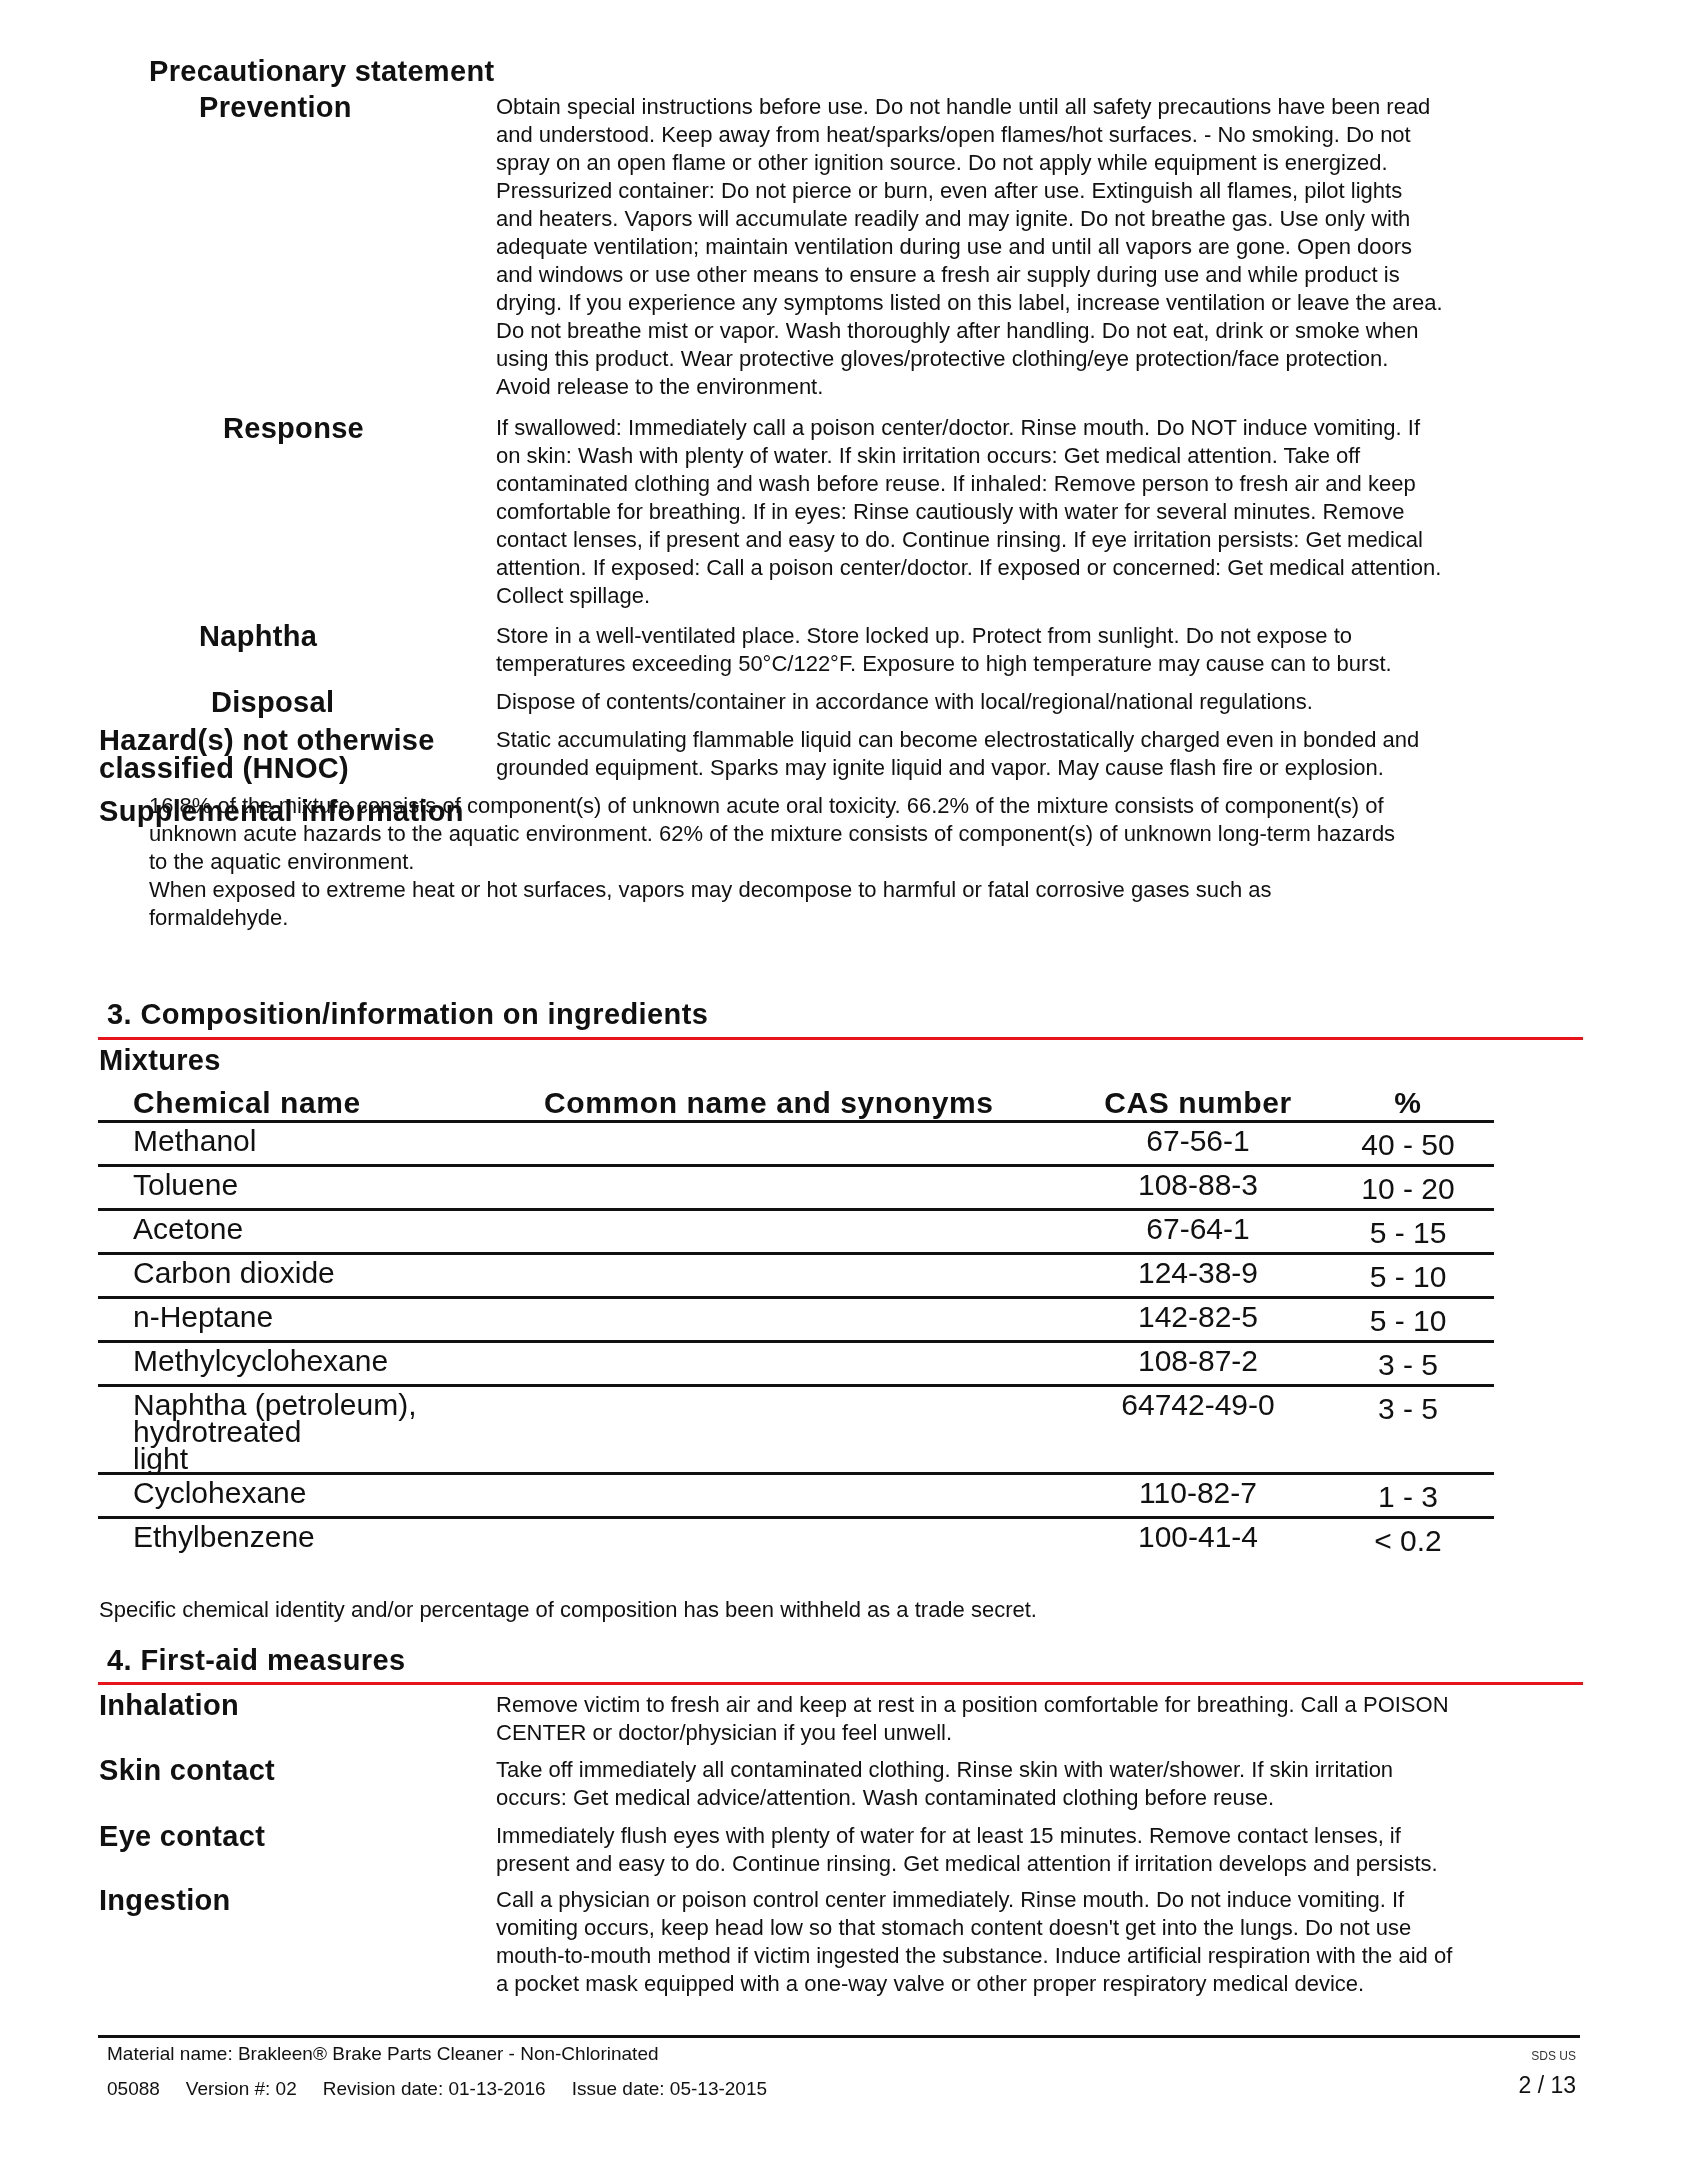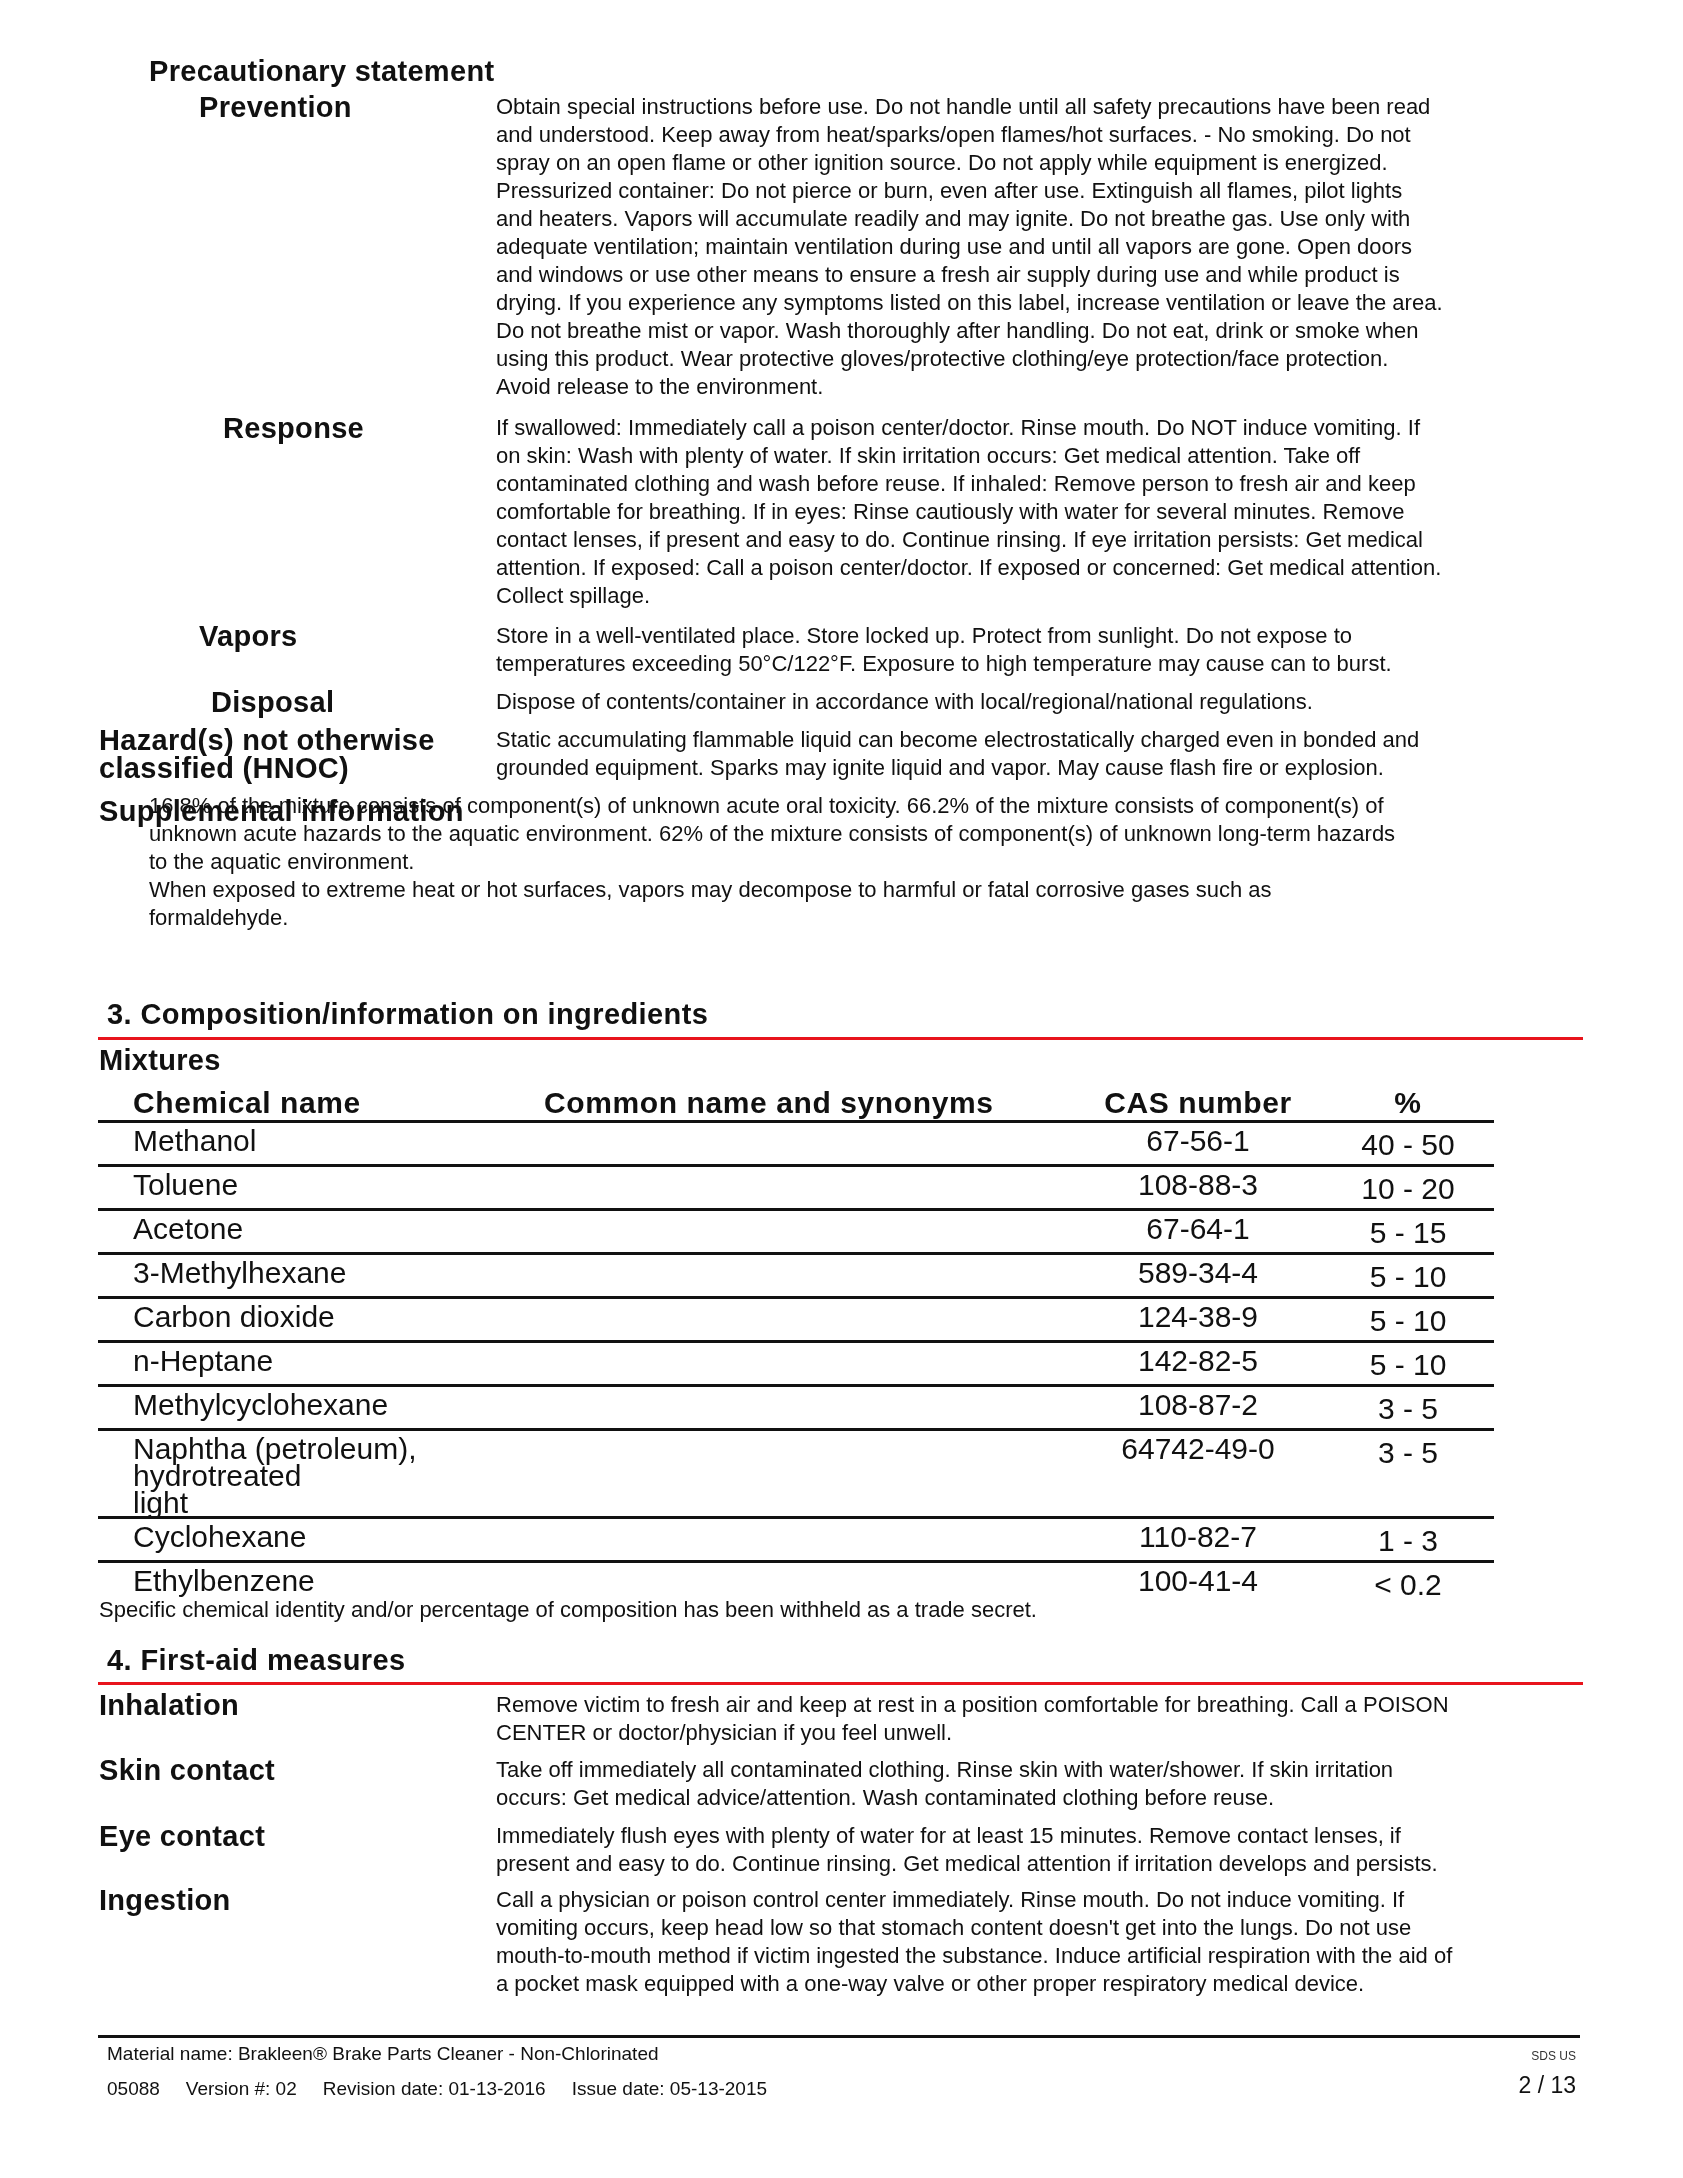--- a/index.html
+++ b/index.html
@@ -44,21 +44,21 @@
 
 <div class="abs lbl" style="left:199px; top:414px;margin-left:24px;">Response</div>
 <div class="abs txt body-col" style="top:414px;">If swallowed: Immediately call a poison center/doctor. Rinse mouth. Do NOT induce vomiting. If
 on skin: Wash with plenty of water. If skin irritation occurs: Get medical attention. Take off
 contaminated clothing and wash before reuse. If inhaled: Remove person to fresh air and keep
 comfortable for breathing. If in eyes: Rinse cautiously with water for several minutes. Remove
 contact lenses, if present and easy to do. Continue rinsing. If eye irritation persists: Get medical
 attention. If exposed: Call a poison center/doctor. If exposed or concerned: Get medical attention.
 Collect spillage.</div>
 
-<div class="abs lbl" style="left:199px; top:622px;">Vapors</div>
+<div class="abs lbl" style="left:199px; top:622px;">Naphtha</div>
 <div class="abs txt body-col" style="top:622px;">Store in a well-ventilated place. Store locked up. Protect from sunlight. Do not expose to
 temperatures exceeding 50°C/122°F. Exposure to high temperature may cause can to burst.</div>
 
 <div class="abs lbl" style="left:199px; top:688px;margin-left:12px;">Disposal</div>
 <div class="abs txt body-col" style="top:688px;">Dispose of contents/container in accordance with local/regional/national regulations.</div>
 
 <div class="abs lbl" style="left:99px; top:726px; white-space:pre-line;">Hazard(s) not otherwise
 classified (HNOC)</div>
 <div class="abs txt body-col" style="top:726px;">Static accumulating flammable liquid can become electrostatically charged even in bonded and
 grounded equipment. Sparks may ignite liquid and vapor. May cause flash fire or explosion.</div>
@@ -94,26 +94,20 @@
       <td class="c1">Toluene</td>
       <td class="c2"></td>
       <td class="c3">108-88-3</td>
       <td class="c4">10 - 20</td>
     </tr>
     <tr>
       <td class="c1">Acetone</td>
       <td class="c2"></td>
       <td class="c3">67-64-1</td>
       <td class="c4">5 - 15</td>
-    </tr>
-    <tr>
-      <td class="c1">3-Methylhexane</td>
-      <td class="c2"></td>
-      <td class="c3">589-34-4</td>
-      <td class="c4">5 - 10</td>
     </tr>
     <tr>
       <td class="c1">Carbon dioxide</td>
       <td class="c2"></td>
       <td class="c3">124-38-9</td>
       <td class="c4">5 - 10</td>
     </tr>
     <tr>
       <td class="c1">n-Heptane</td>
       <td class="c2"></td>

